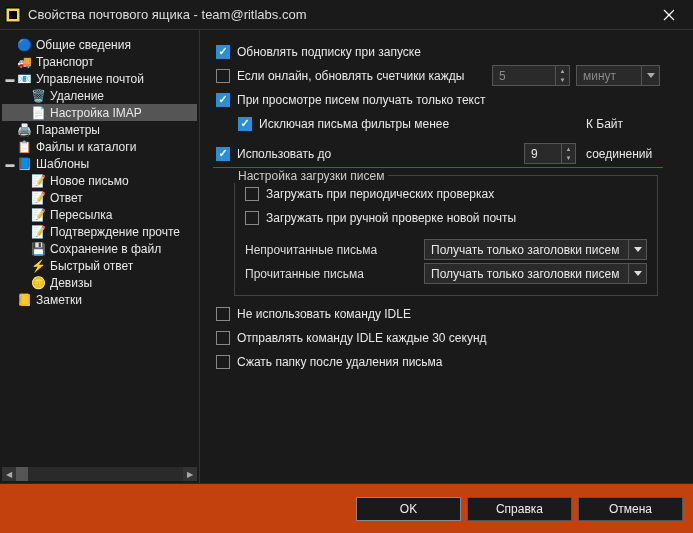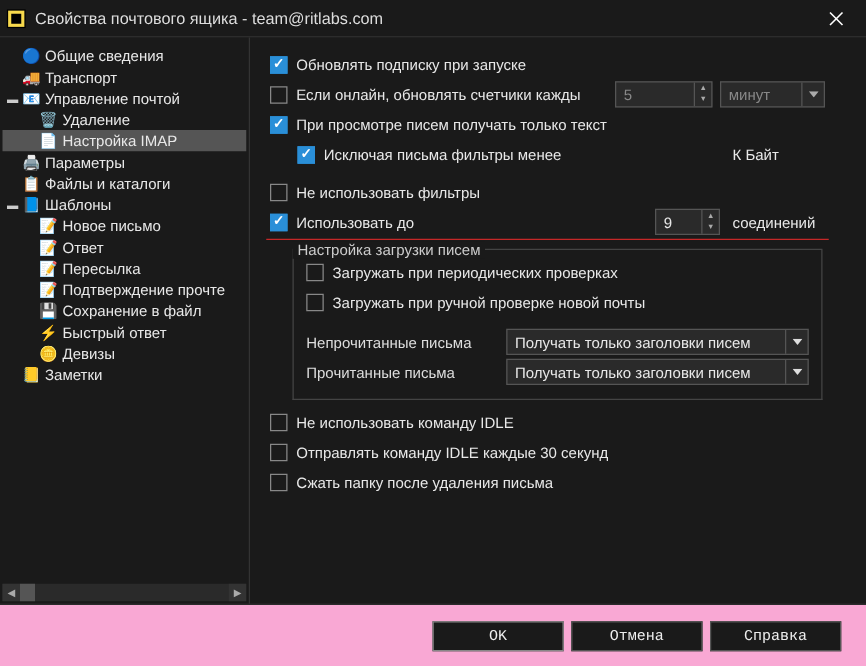--- a/index.html
+++ b/index.html
@@ -28,34 +28,34 @@
 .row { display: flex; align-items: center; min-height: 23px; margin-bottom: 1px; }
 .chk { width: 14px; height: 14px; border: 1px solid #888; margin-right: 7px; display: flex; align-items: center; justify-content: center; flex-shrink: 0; cursor: pointer; background:#1a1a1a;}
 .chk.checked { background: #2a8fd8; border-color: #2a8fd8; }
 .chk.checked::after { content: "✓"; color: #fff; font-size: 11px; line-height: 1; font-weight:bold;}
 .lbl { color: #e8e8e8; }
 .spin { width: 86px; height: 21px; border: 1px solid #555; background: #2a2a2a; display: flex; align-items: center; padding: 0 14px 0 6px; position: relative; color:#888;}
 .spin.enabled{color:#e8e8e8;}
 .spin .arrows { position: absolute; right: 0; top: 0; bottom: 0; width: 14px; display: flex; flex-direction: column; border-left:1px solid #555;}
 .spin .arrows div { flex:1; display:flex;align-items:center;justify-content:center;font-size:6px;color:#aaa;}
 .spin.sm { width: 52px; }
-.sel { height: 21px; border: 1px solid #555; background: #2a2a2a; display: flex; align-items: center; padding: 0 20px 0 6px; position: relative; color:#888;}
+.sel { height: 21px; border: 1px solid #555; background: #2a2a2a; display: flex; align-items: center; padding: 0 20px 0 6px; position: relative; color:#888;margin-left:19px;}
 .sel.enabled { color:#e8e8e8; }
 .sel .dd { position:absolute; right:0; top:0; bottom:0; width:18px; display:flex;align-items:center;justify-content:center; border-left:1px solid #555;}
 .sel .dd svg{width:8px;height:5px;}
 .sectionbox { border: 1px solid #444; border-top:none; padding: 6px 10px 8px 10px; margin: 0 2px 6px 18px; position:relative;}
 .section-legend { position:relative; top:0; background:#1a1a1a; padding:0 4px; margin-left:18px; color:#ccc; z-index:1; display:inline-block;}
 .legend-wrap { margin-top:4px; margin-bottom:-8px; position:relative; z-index:2;}
 .section-top-line { border-top:1px solid #444; margin: -8px 2px 0 18px; }
 .hl { position:relative; }
 .hl::after { content:""; position:absolute; left:-3px; right:-3px; bottom:-3px; height:1px; background:#c62828; }
 .pair { display:flex; align-items:center; gap:10px; margin:3px 0; }
 .pair .pl { width: 150px; color:#ddd; }
 
-.footer { height: 50px; display: flex; align-items: center; justify-content: flex-end; padding-right: 20px; gap: 6px; background:#f9a8d4; border-top:1px solid #2a2a2a;font-family:Liberation Mono, monospace;}
+.footer { height: 50px; display: flex; align-items: center; justify-content: flex-end; padding-right: 10px; gap: 6px; background:#c2410c; border-top:1px solid #2a2a2a;}
 .btn { width: 105px; height: 24px; border: 1px solid #555; background: #1a1a1a; color: #eee; cursor: pointer; display:flex;align-items:center;justify-content:center;font-size:12px;}
 .btn.primary { border-color:#888; }
 </style>
 </head>
 <body>
 
 <div class="titlebar">
   <span class="icon">
       <svg width="16" height="16">
         <rect x="1" y="1" width="14" height="14" fill="#f7d94c" stroke="#000"></rect>
@@ -175,24 +175,20 @@
     <div class="row">
         <div class="chk checked"></div>
         <span class="lbl">При просмотре писем получать только текст</span>
       </div>
     <div class="row" style="padding-left:22px;">
       <div class="chk checked"></div>
         <span class="lbl" style="flex:1">Исключая письма фильтры менее</span>
       <span class="lbl" style="margin-left:10px;width:74px;">К Байт</span>
     </div>
     <div style="height:6px"></div>
-    <div class="row">
-        <div class="chk"></div>
-        <span class="lbl">Не использовать фильтры</span>
-      </div>
     <div class="row hl">
       <div class="chk checked"></div>
         <span class="lbl" style="flex:1">Использовать до</span>
       <div class="spin enabled sm">
           <span>9</span>
           <div class="arrows">
             <div>▲</div>
             <div>▼</div>
           </div>
         </div>
@@ -245,15 +241,15 @@
       </div>
     <div class="row">
         <div class="chk"></div>
         <span class="lbl">Сжать папку после удаления письма</span>
       </div>
   </div>
 </div>
 
 <div class="footer">
   <div class="btn primary">OK</div>
+  <div class="btn">Справка</div>
   <div class="btn">Отмена</div>
-  <div class="btn">Справка</div>
 </div>
 
 </body></html>

